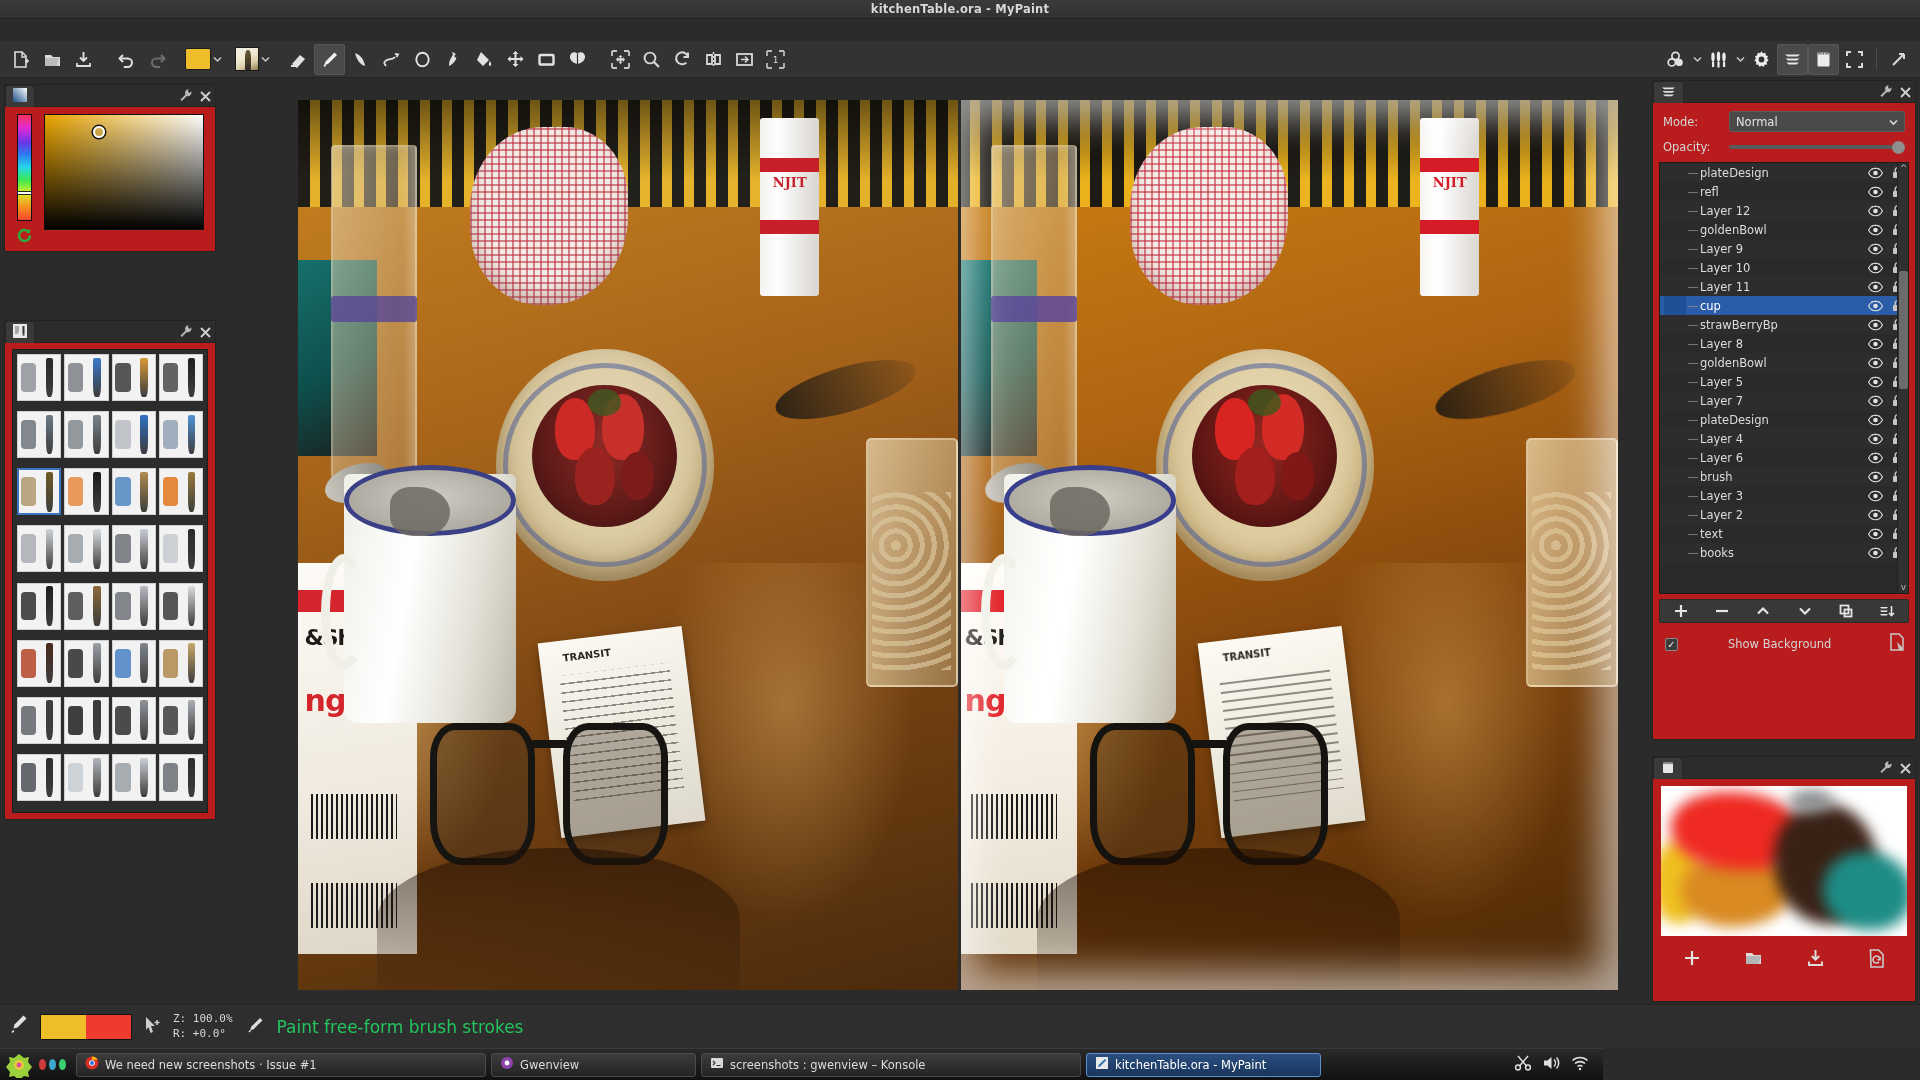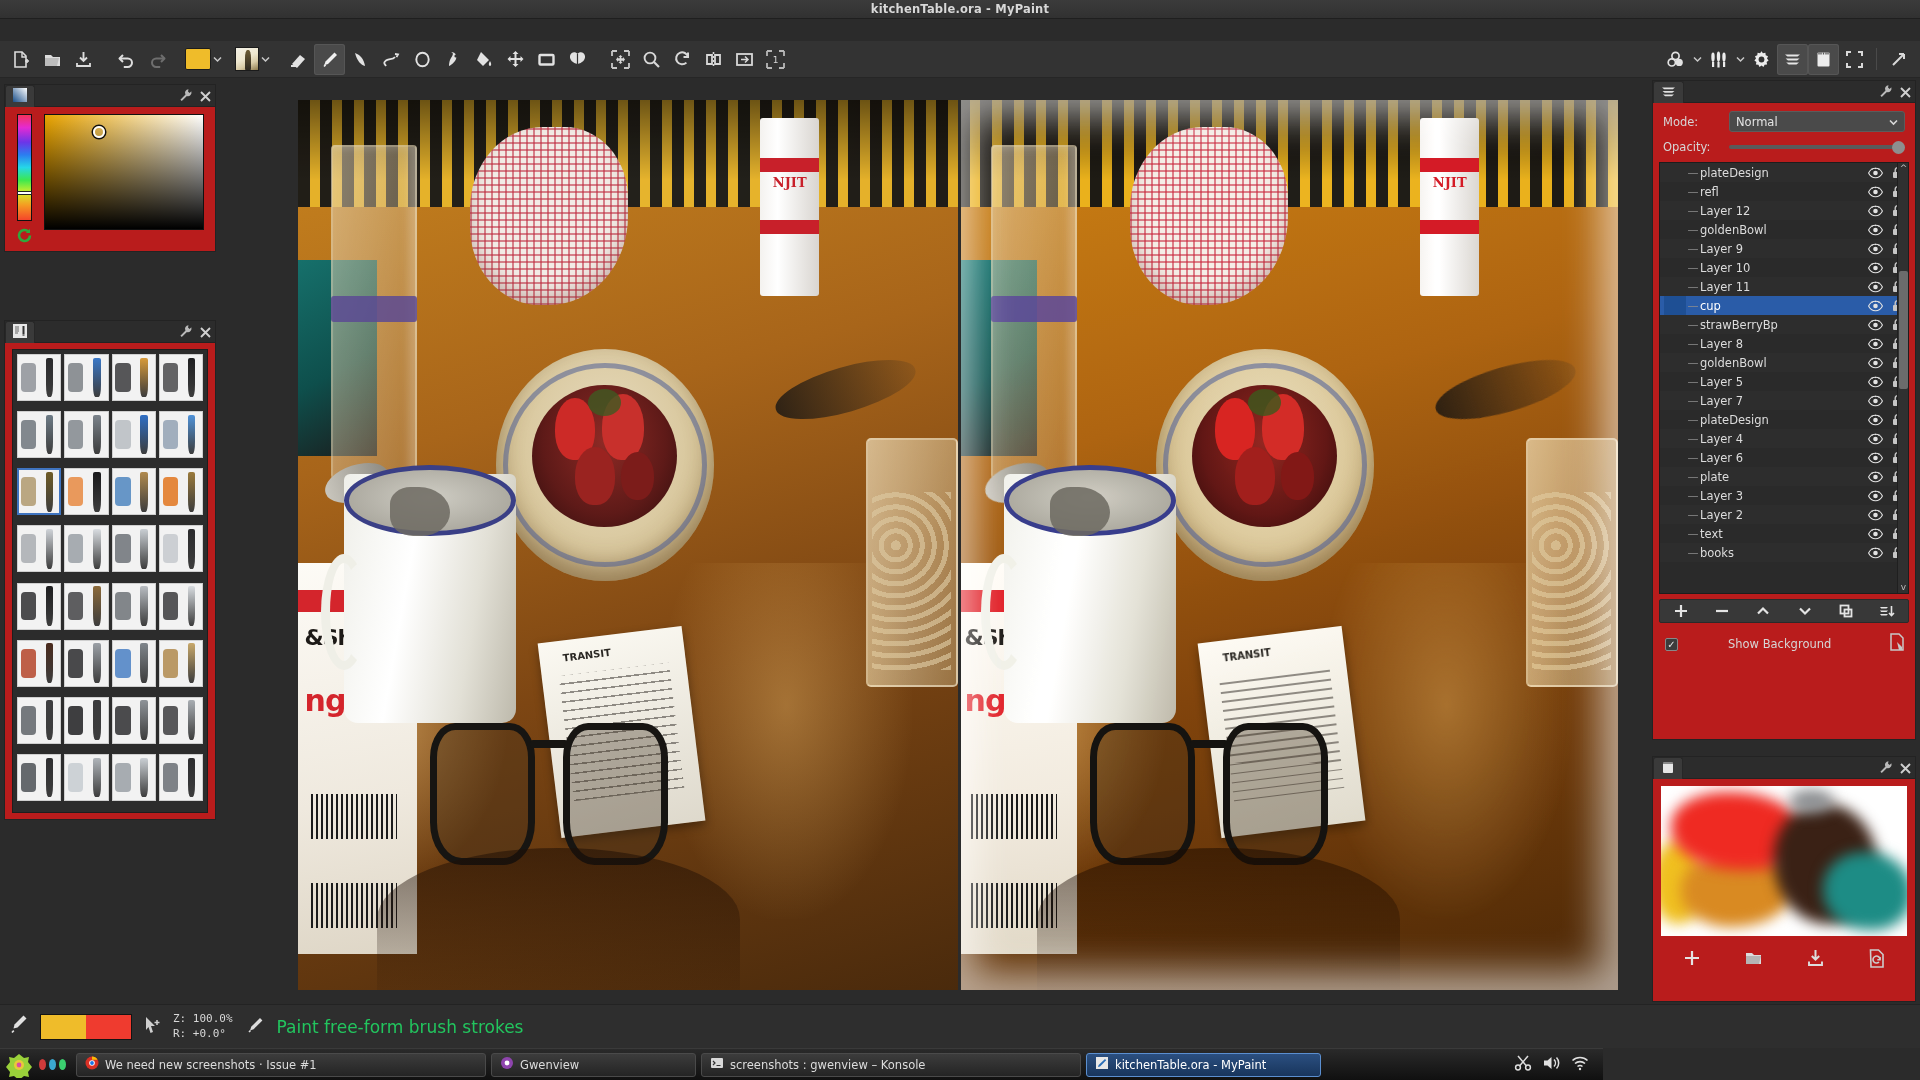--- a/index.html
+++ b/index.html
@@ -1361,21 +1361,21 @@
             <div class="lock">
               <svg width="13" height="13" viewBox="0 0 13 13">
                 <rect x="2" y="6" width="8" height="6" rx="1" fill="#c6c6c6"></rect>
                 <path d="M4.2 6V4.2a2.6 2.6 0 015.2 0" fill="none" stroke="#c6c6c6" stroke-width="1.4"></path>
               </svg>
             </div>
           </div>
           <div class="lrow">
             <div class="sel-chip"></div>
             <div class="tree">—</div>
-            <div class="name">plate</div>
+            <div class="name">brush</div>
             <div class="eye">
               <svg width="15" height="12" viewBox="0 0 15 12">
                 <path d="M7.5 1.2C4 1.2 1.4 4.2 0.6 6c.8 1.8 3.4 4.8 6.9 4.8S13.6 7.8 14.4 6c-.8-1.8-3.4-4.8-6.9-4.8z" fill="none" stroke="#e2e2e2" stroke-width="1.1"></path>
                 <circle cx="7.5" cy="6" r="2.3" fill="#e2e2e2"></circle>
                 <path d="M4 1.4l.6 1.2M7.5 0.8v1.3M11 1.4l-.6 1.2" stroke="#e2e2e2" stroke-width="1"></path>
               </svg>
             </div>
             <div class="lock">
               <svg width="13" height="13" viewBox="0 0 13 13">
                 <rect x="2" y="6" width="8" height="6" rx="1" fill="#c6c6c6"></rect>

